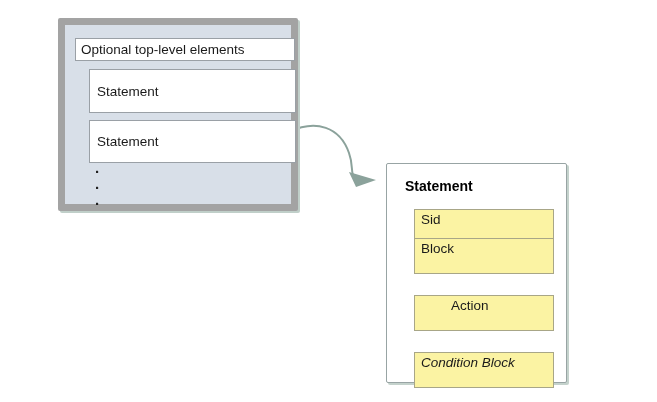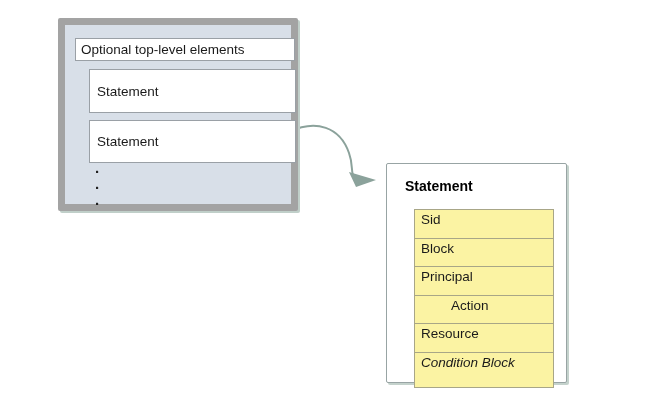--- a/index.html
+++ b/index.html
@@ -122,19 +122,17 @@
       <div>.</div>
       <div>.</div>
       <div>.</div>
     </div>
   </div>
 
   <div class="detail-box">
     <div class="detail-title">Statement</div>
     <div class="element-row row-0">Sid</div>
     <div class="element-row row-1">Block</div>
-    <div class="element-row row-2">Principal</div>
     <div class="element-row row-3">Action</div>
-    <div class="element-row row-4">Resource</div>
     <div class="element-row row-5">Condition Block</div>
   </div>
 
 </div>
 
 </body></html>

